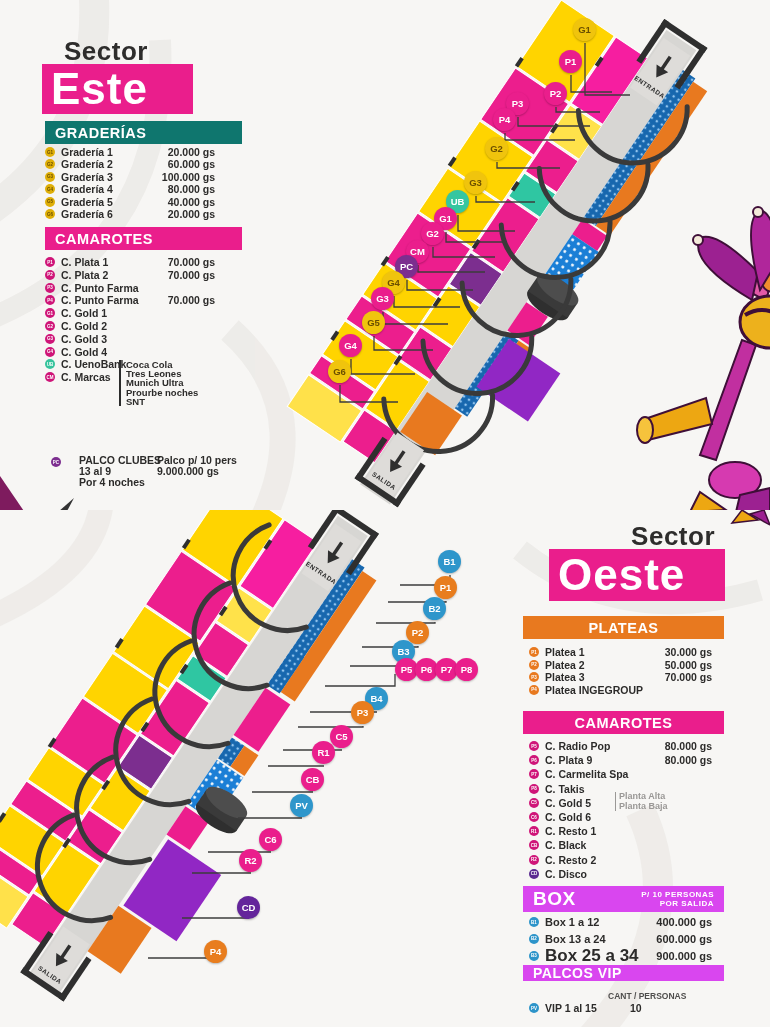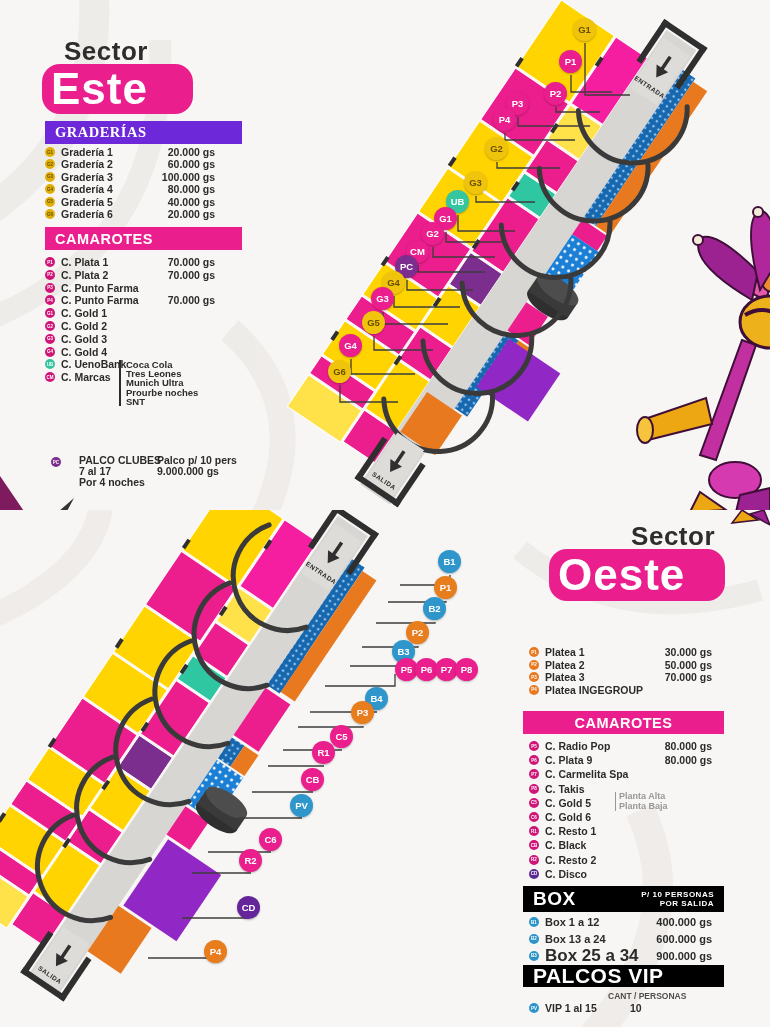--- a/index.html
+++ b/index.html
@@ -6,30 +6,30 @@
   #stage{position:relative;width:770px;height:1027px;overflow:hidden;background:#f7f6f4;
          font-family:"Liberation Sans",sans-serif;}
   .panel{position:absolute;left:0;width:770px;overflow:hidden;}
   #panel-este{top:0;height:510px;}
   #panel-oeste{top:510px;height:517px;}
   svg{position:absolute;left:0;top:0;}
 
   
   .sector-title{position:absolute;font-weight:700;color:#2e2d2c;font-size:26px;letter-spacing:.5px;}
   .sector-box{position:absolute;background:#ea1e8c;color:#fff;font-weight:700;font-size:44px;
-              display:flex;align-items:center;padding-left:9px;letter-spacing:1px;border-radius:18px;}
+              display:flex;align-items:center;padding-left:9px;letter-spacing:1px;}
 
   
   .bar{position:absolute;color:#fff;font-weight:700;font-size:14.5px;display:flex;align-items:center;
        padding:0 10px;box-sizing:border-box;letter-spacing:.5px;}
-  .bar-yellow{background:#6d28d9;font-family:Liberation Serif, serif;}
+  .bar-yellow{background:#0f766e;}
   .bar-pink{background:#ea1e8c;}
   .bar-purple{background:#7c2e8f;}
   .bar-orange{background:#e8791f;}
-  .bar-blue{background:#000000;}
+  .bar-blue{background:#d946ef;}
   .bar-center{justify-content:center;}
 
   
   .list{position:absolute;}
   .lrow{position:absolute;left:0;width:100%;height:12px;display:flex;align-items:center;}
   .dot{flex:0 0 auto;width:10px;height:10px;border-radius:50%;display:flex;align-items:center;
        justify-content:center;font-size:4.5px;font-weight:700;color:#fff;margin-right:6px;}
   .bg-pink{background:#cf1578;} .bg-yellow{background:#dfaf08;color:#6b4f00;}
   .bg-teal{background:#36c39c;} .bg-purple{background:#7c2e8f;}
   .bg-orange{background:#e8791f;} .bg-blue{background:#2d94c9;} .bg-darkpurple{background:#5b2a91;}
@@ -306,21 +306,21 @@
       <div>Munich Ultra</div>
       <div>Prourbe noches</div>
       <div>SNT</div>
     </div>
   </div>
 
   <div class="list" style="left:45px;top:455px;width:197px;height:40px;">
     <span class="dot bg-purple" style="position:absolute;left:6px;top:2px;">PC</span>
     <div class="palco-lines" style="left:34px;top:0;">
       <div>PALCO CLUBES</div>
-      <div>7 al 17</div>
+      <div>13 al 9</div>
       <div>Por 4 noches</div>
     </div>
     <div class="palco-lines" style="left:112px;top:0;">
       <div>Palco p/ 10 pers</div>
       <div>9.000.000 gs</div>
     </div>
   </div>
 
   <div class="mlabel ml-yellow" style="left:573px;top:18px;">G1</div>
   <div class="mlabel ml-pink" style="left:559px;top:50px;">P1</div>
@@ -471,20 +471,21 @@
       <polyline points="271,342 271,342 208,342"></polyline>
       <polyline points="251,363 251,363 192,363"></polyline>
       <polyline points="249,408 249,408 182,408"></polyline>
       <polyline points="216,448 216,448 148,448"></polyline>
     </g>
   </svg>
 
   <div class="sector-title" style="left:560px;top:11px;width:155px;text-align:right;">Sector</div>
   <div class="sector-box" style="left:549px;top:39px;width:167px;height:52px;">Oeste</div>
 
+  <div class="bar bar-orange bar-center" style="left:523px;top:106px;width:201px;height:23px;">PLATEAS</div>
   <div class="list" style="left:523px;top:136px;width:201px;height:52px;">
     <div class="lrow" style="top:0px">
           <span class="dot bg-orange" style="margin-left:6px">P1</span>
           <span class="lname">Platea 1</span>
           <span class="lprice" style="right:12px">30.000 gs</span>
         </div>
     <div class="lrow" style="top:12.6px">
           <span class="dot bg-orange" style="margin-left:6px">P2</span>
           <span class="lname">Platea 2</span>
           <span class="lprice" style="right:12px">50.000 gs</span>
@@ -569,21 +570,21 @@
           <span class="lname" style="font-size:11px">Box 13 a 24</span>
           <span class="lprice" style="right:12px;font-size:11px">600.000 gs</span>
         </div>
     <div class="lrow" style="top:33.6px;height:14px">
           <span class="dot bg-blue" style="margin-left:6px">B3</span>
           <span class="lname" style="font-size:17px">Box 25 a 34</span>
           <span class="lprice" style="right:12px;font-size:11px">900.000 gs</span>
         </div>
   </div>
 
-  <div class="bar bar-blue" style="left:523px;top:455px;width:201px;height:22px;font-size:21px;">PALCOS VIP</div>
+  <div class="bar bar-blue" style="left:523px;top:455px;width:201px;height:16px;font-size:14px;">PALCOS VIP</div>
   <div class="small-col-label" style="left:608px;top:481px;">CANT / PERSONAS</div>
   <div class="list" style="left:523px;top:492px;width:201px;height:14px;">
     <div class="lrow" style="top:0px">
       <span class="dot bg-blue" style="margin-left:6px">PV</span>
       <span class="lname">VIP 1 al 15</span>
       <span class="lname" style="position:absolute;left:107px">10</span>
     </div>
   </div>
 
   <div class="mlabel ml-blue" style="left:438px;top:40px;">B1</div>

